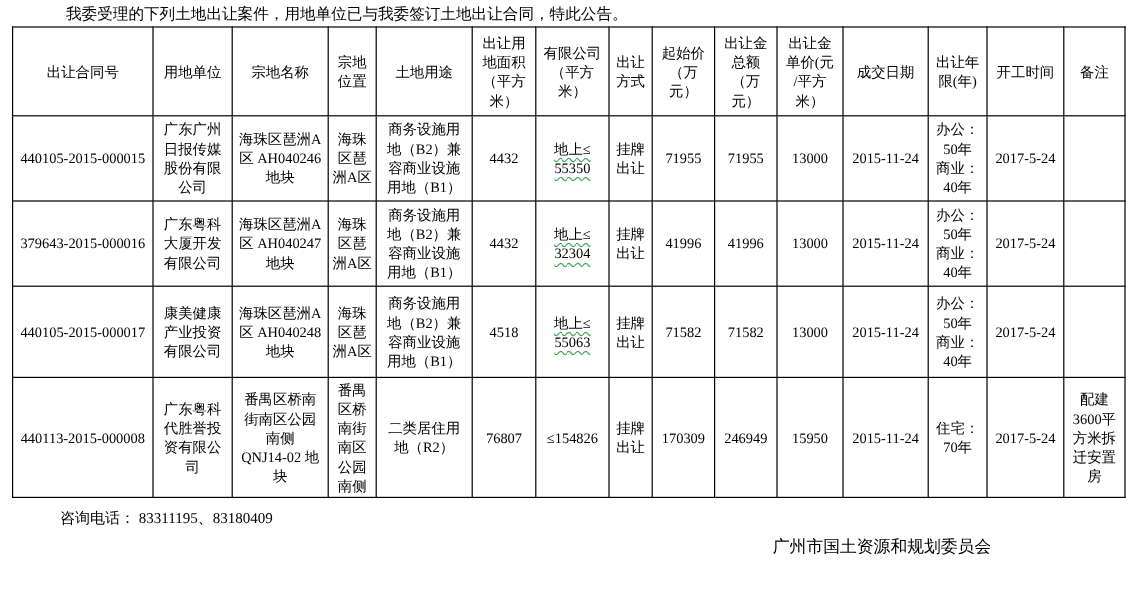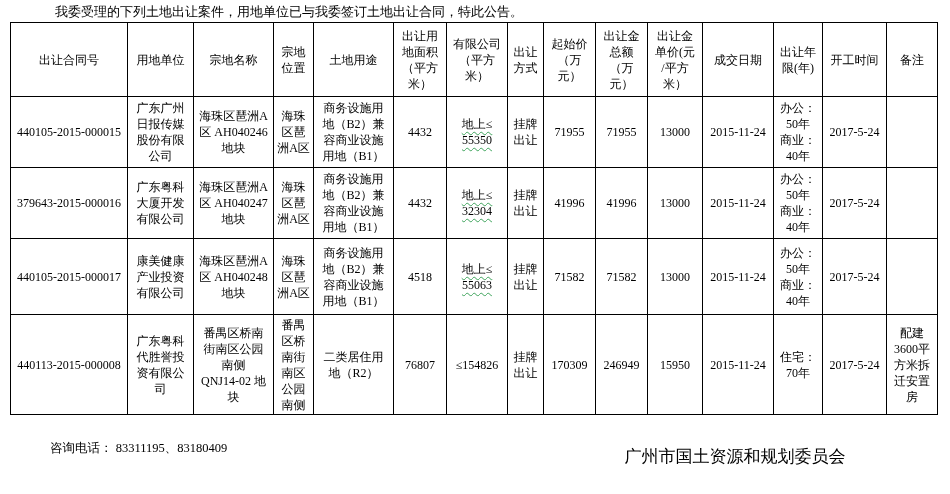--- a/index.html
+++ b/index.html
@@ -51,34 +51,34 @@
   tbody tr:nth-child(4) { height: 100px; }
   .wavy-green {
     text-decoration: underline;
     text-decoration-style: wavy;
     text-decoration-color: #3fa45c;
     text-decoration-thickness: 1px;
     text-underline-offset: 3px;
   }
   .phone-line {
     position: absolute;
-    top: 440px;
+    top: 424px;
     left: 50px;
     font-size: 12.5px;
     white-space: nowrap;
     color: #000000;
     text-align: right;
   }
   .signature {
     position: absolute;
     top: 448px;
     left: 580px;
     width: 310px;
     text-align: center;
-    font-size: 17px;
+    font-size: 14px;
     color: #000000;
   }
   .signature .agency { line-height: 18px; }
   .signature .date { line-height: 18px; margin-top: 7px; }
 </style>
 </head>
 <body>
 
 <div class="page">
 

